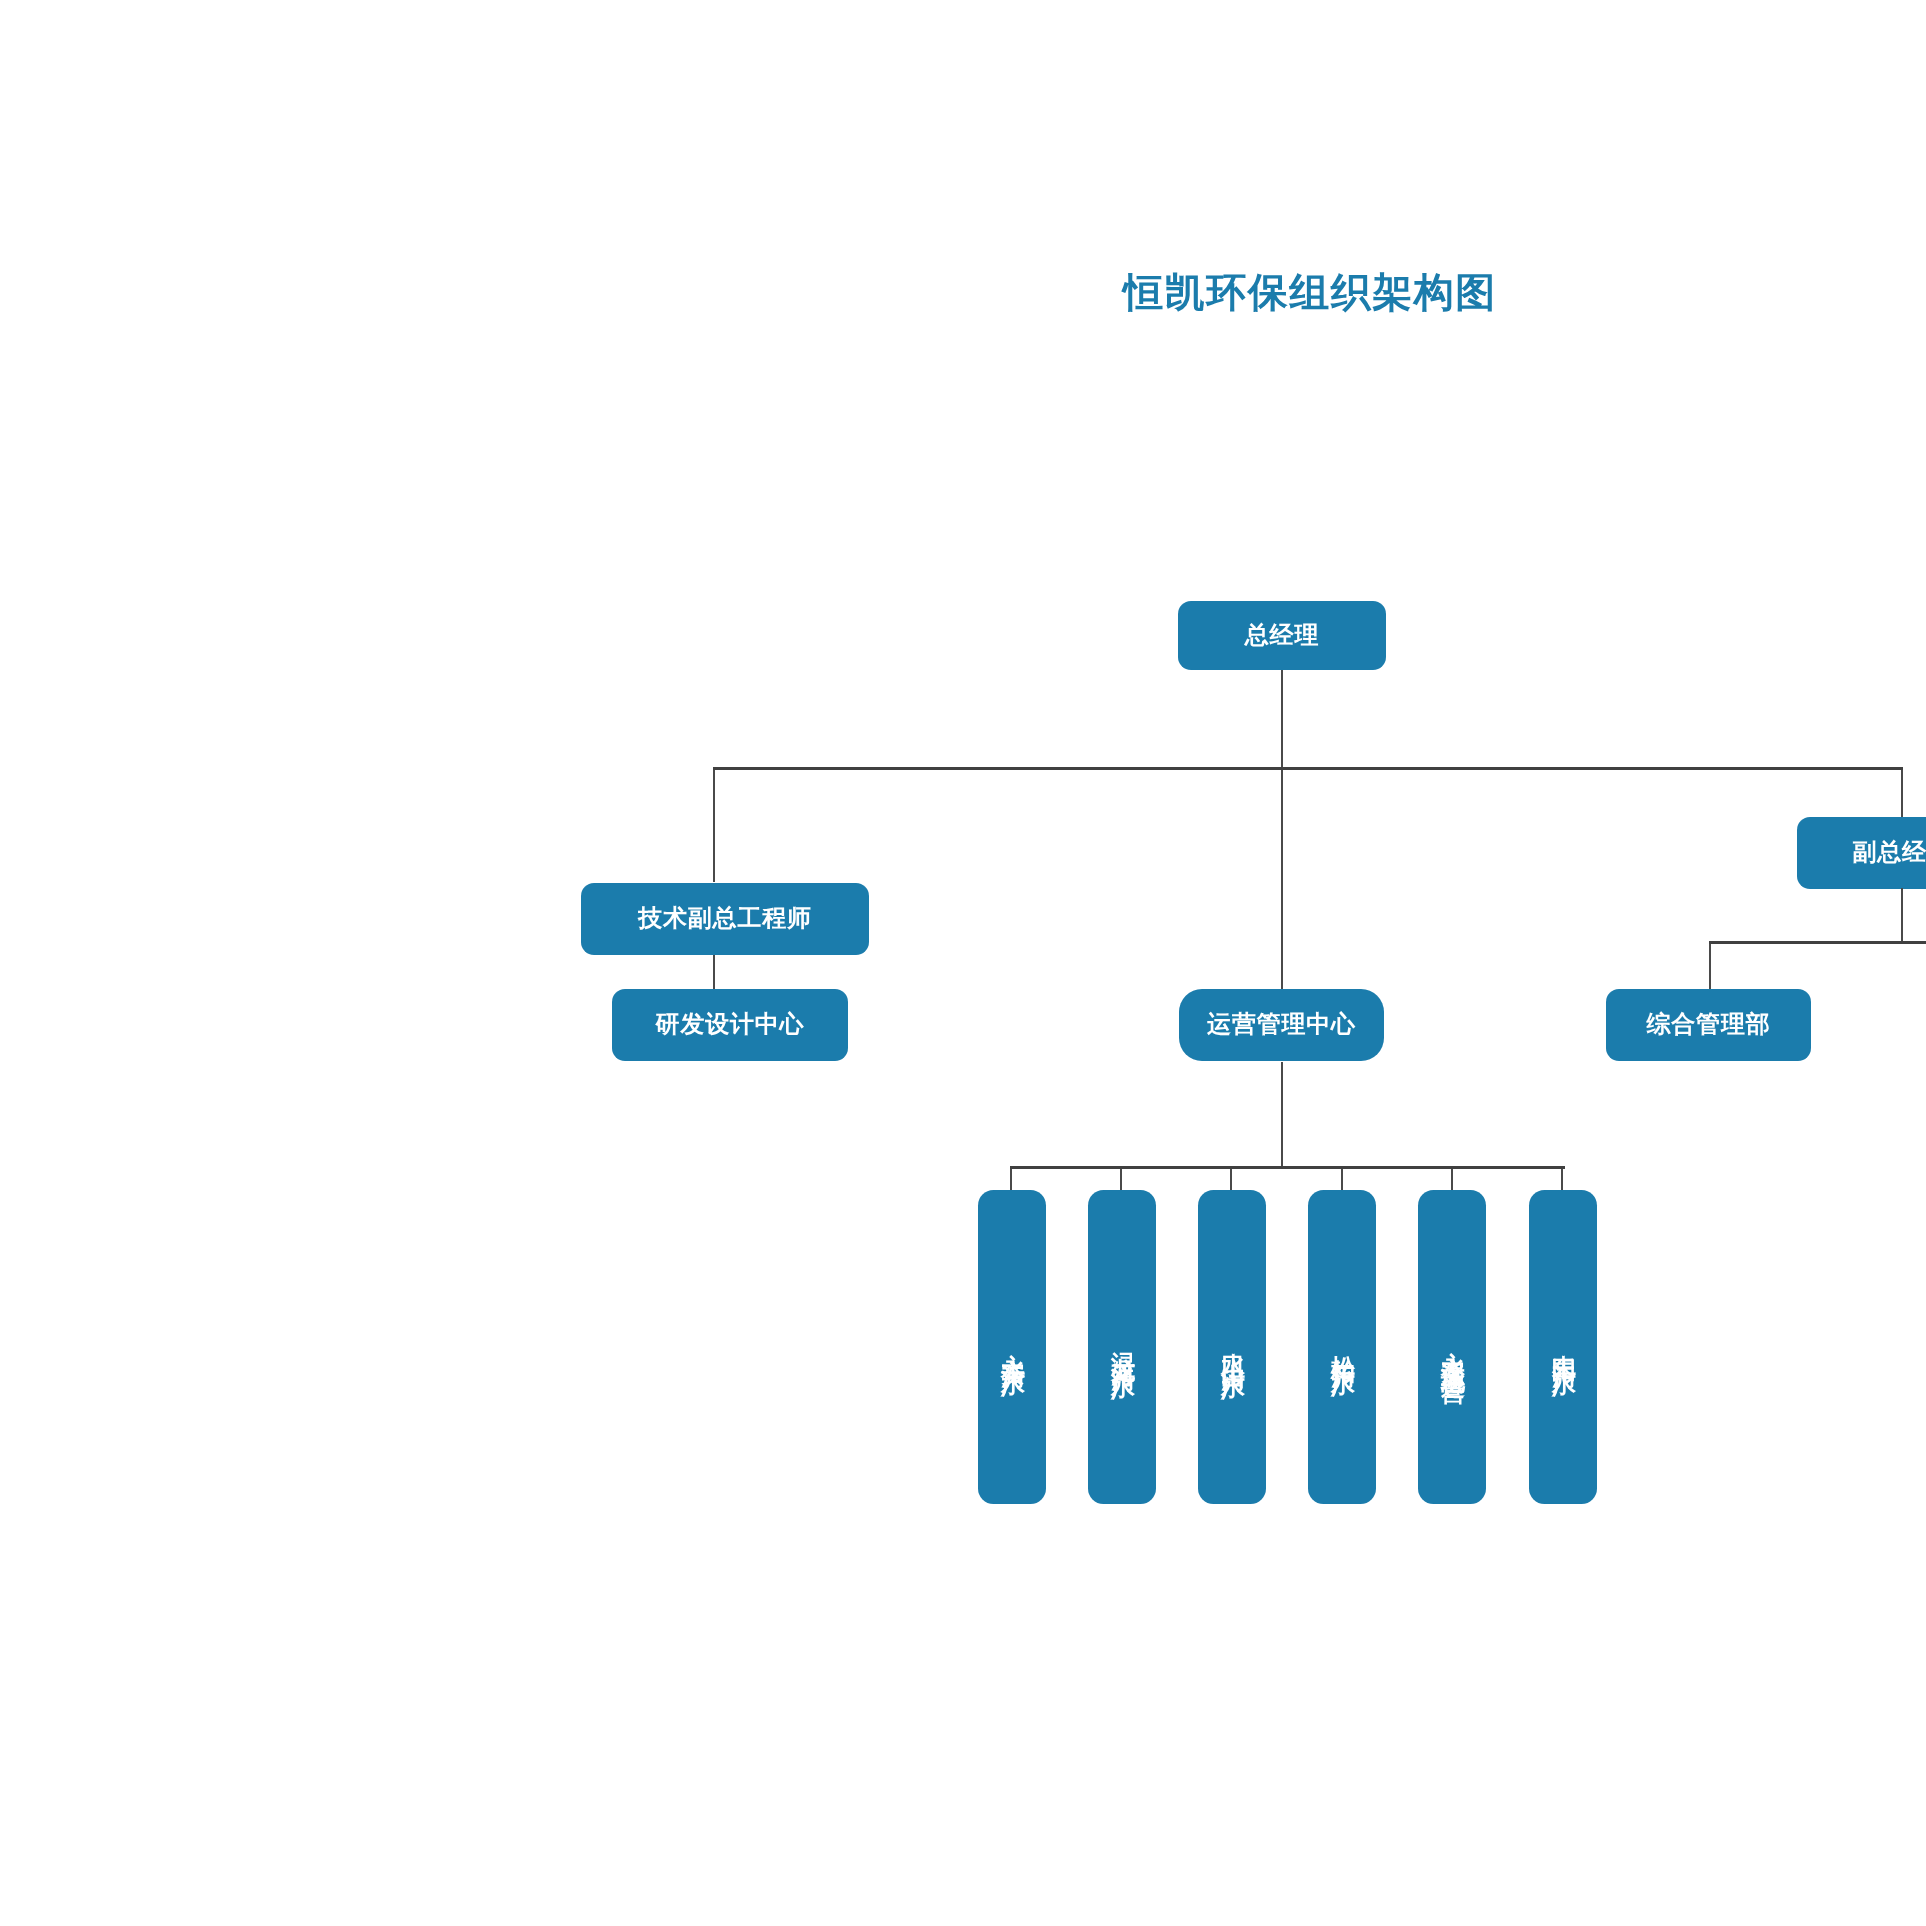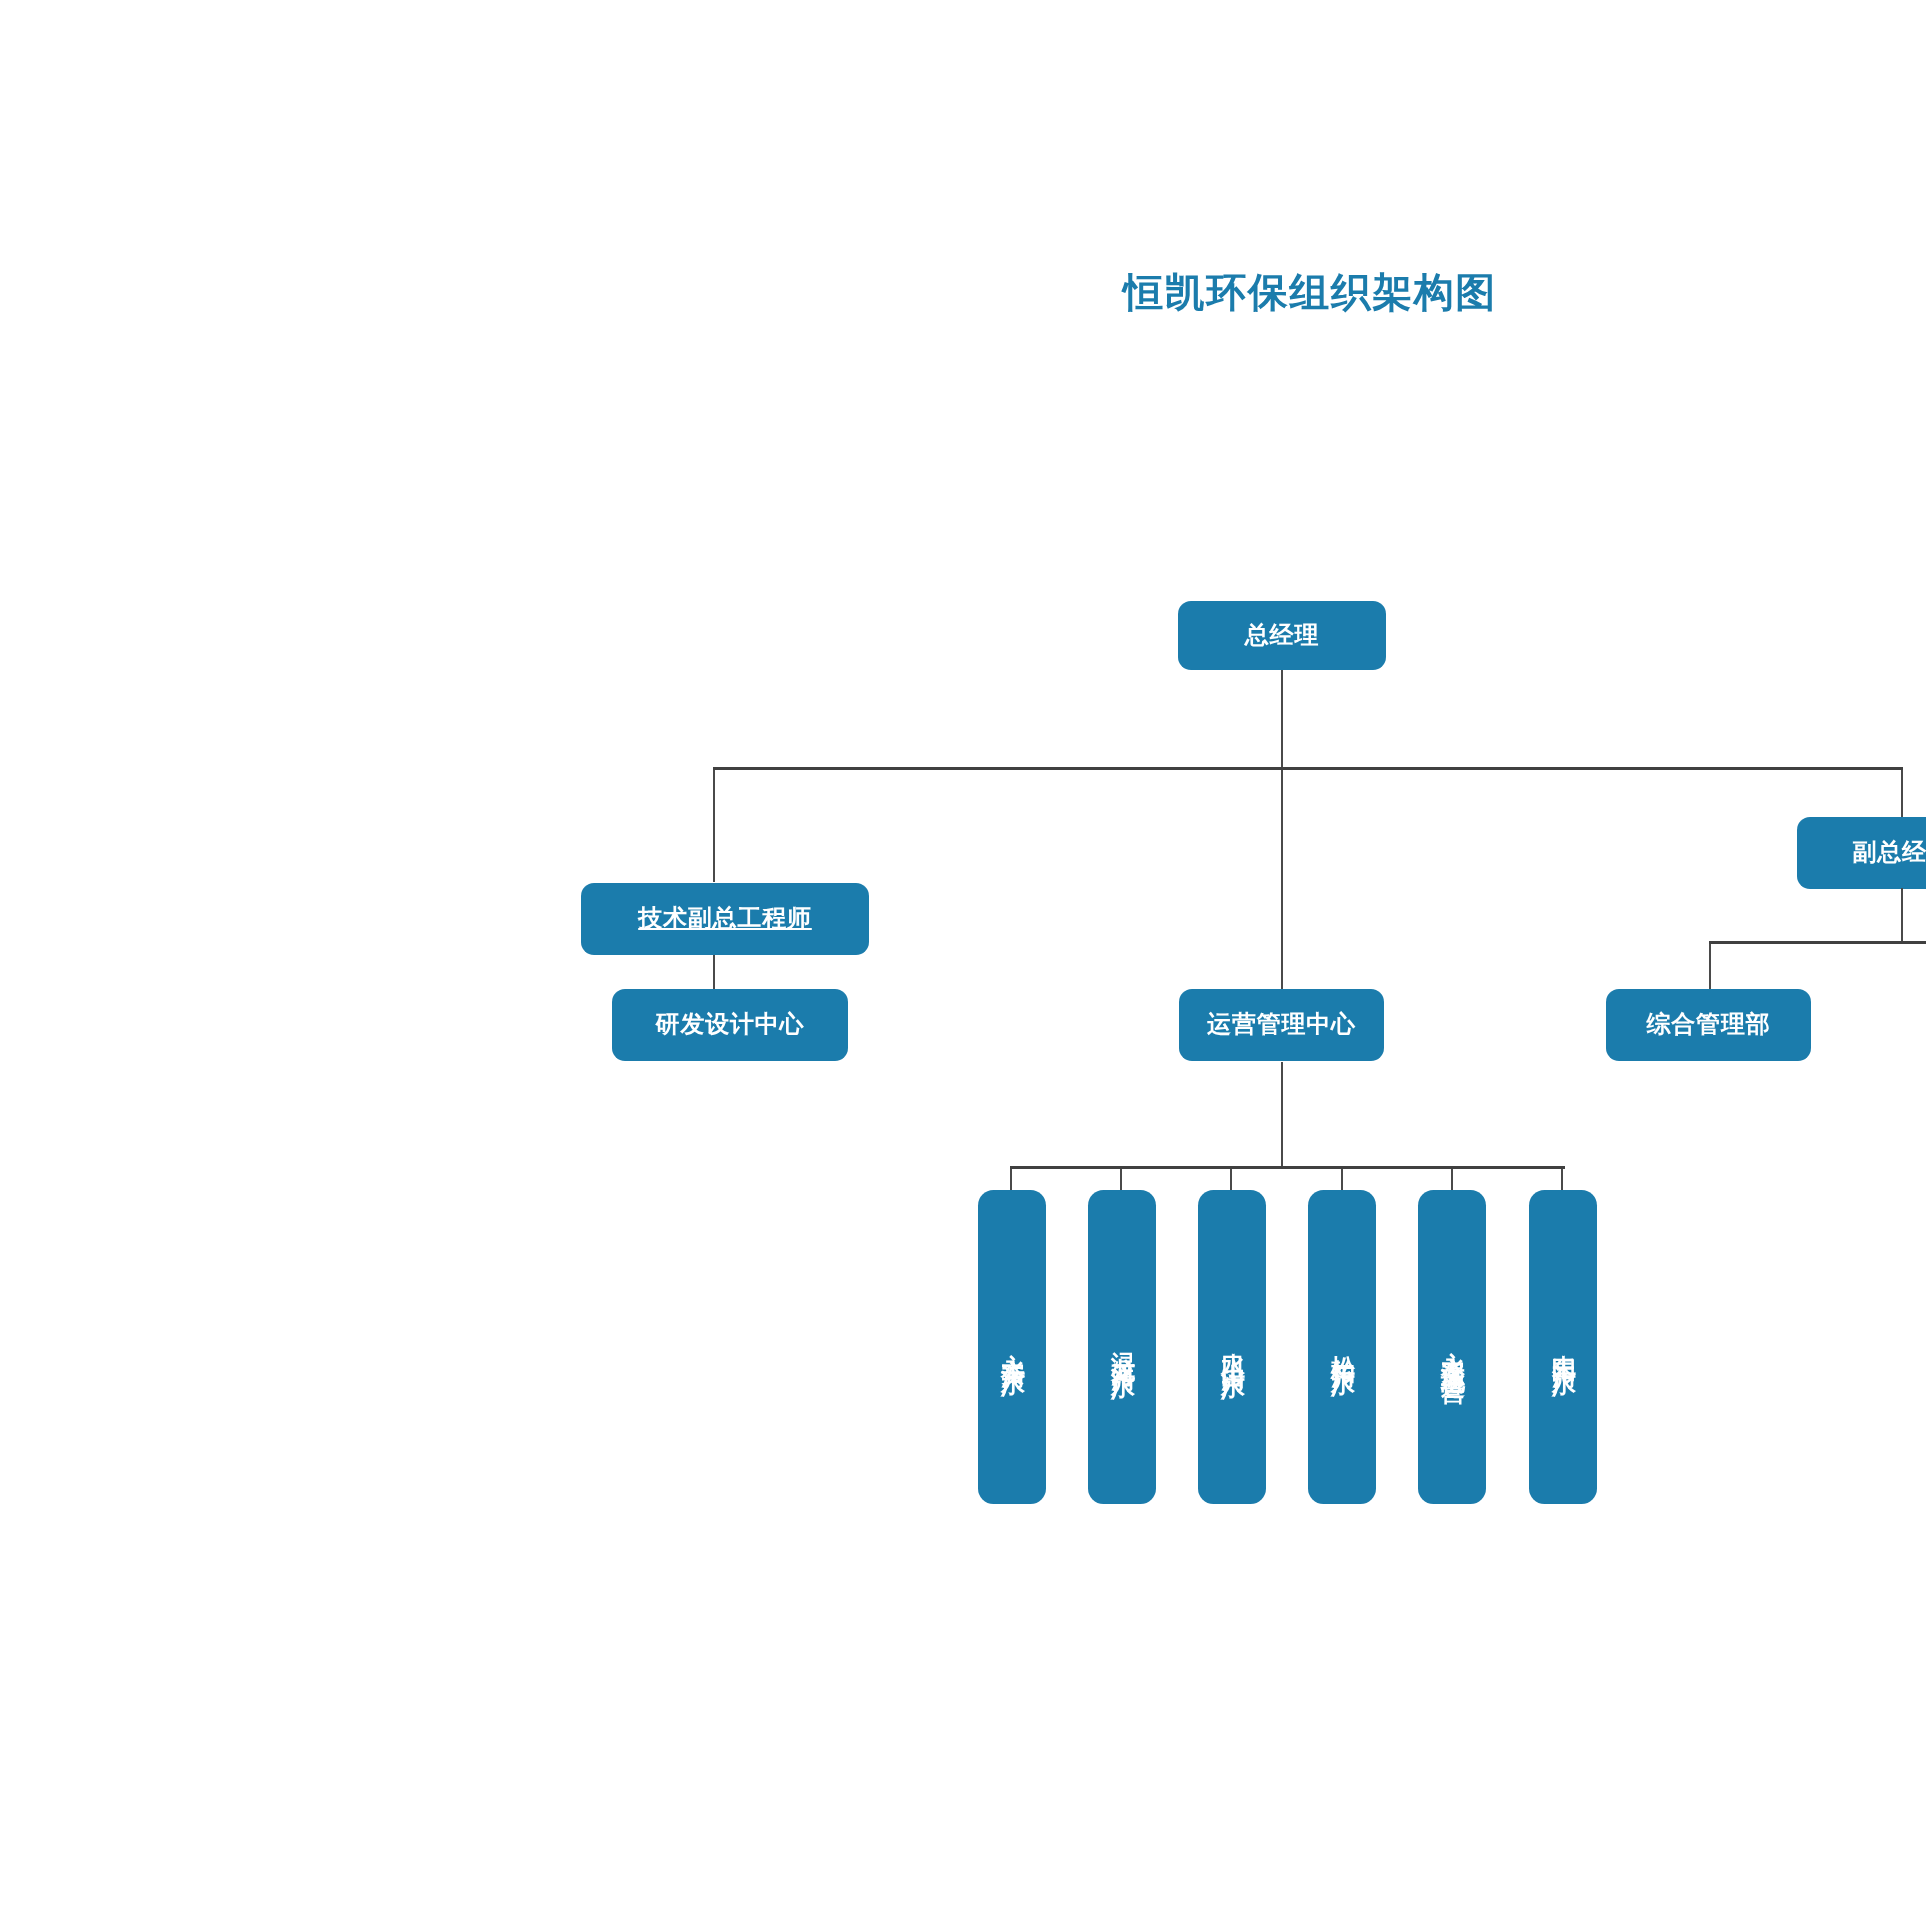--- a/index.html
+++ b/index.html
@@ -90,40 +90,40 @@
   <div class="conn conn-v conn-thin" style="left:1281px; top:670px; width:1.5px; height:99px;"></div>
 
   <div class="conn conn-h" style="left:713px; top:767px; width:1190px;"></div>
 
   <div class="conn conn-v conn-thin" style="left:713px; top:770px; width:1.5px; height:112px;"></div>
 
   <div class="conn conn-v conn-thin" style="left:1281px; top:770px; width:1.5px; height:219px;"></div>
 
   <div class="conn conn-v conn-thin" style="left:1901px; top:770px; width:1.5px; height:47px;"></div>
 
-  <div class="node node-h" style="left:581px; top:883px; width:288px; height:72px;text-decoration:underline;">
+  <div class="node node-h" style="left:581px; top:883px; width:288px; height:72px;">
     <span>技术副总工程师</span>
   </div>
 
   <div class="conn conn-v conn-thin" style="left:713px; top:955px; width:1.5px; height:34px;"></div>
 
   <div class="node node-h" style="left:1797px; top:817px; width:210px; height:72px;">
     <span>副总经理</span>
   </div>
 
   <div class="conn conn-v conn-thin" style="left:1901px; top:888px; width:1.5px; height:54px;"></div>
 
   <div class="conn conn-h" style="left:1709px; top:941px; width:361px;"></div>
   <div class="conn conn-v conn-thin" style="left:1709px; top:944px; width:1.5px; height:46px;"></div>
 
   <div class="node node-h" style="left:612px; top:989px; width:236px; height:72px;">
     <span>研发设计中心</span>
   </div>
 
-  <div class="node node-h" style="left:1179px; top:989px; width:205px; height:72px;">
+  <div class="node node-h" style="left:1179px; top:989px; width:205px; height:72px;border-radius:23px;">
     <span>运营管理中心</span>
   </div>
 
   <div class="node node-h" style="left:1606px; top:989px; width:205px; height:72px;">
     <span>综合管理部</span>
   </div>
 
   <div class="conn conn-v conn-thin" style="left:1281px; top:1062px; width:1.5px; height:106px;"></div>
   <div class="conn conn-h" style="left:1010px; top:1166px; width:555px;"></div>
 

